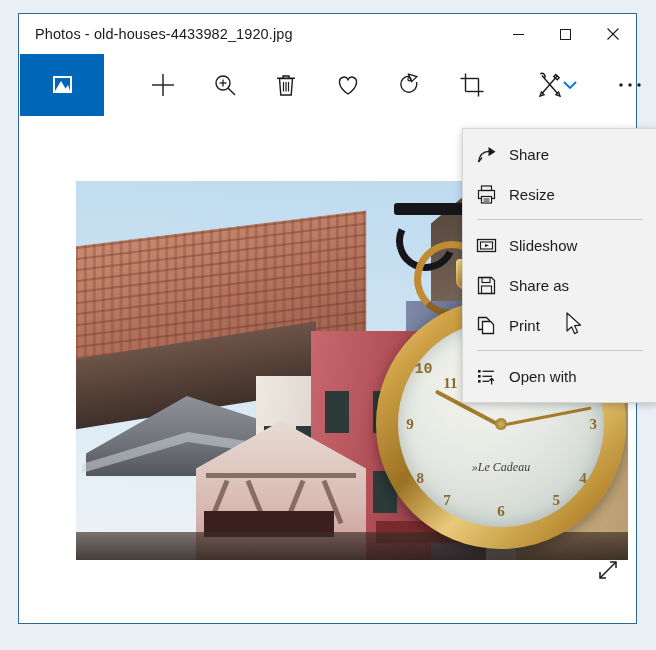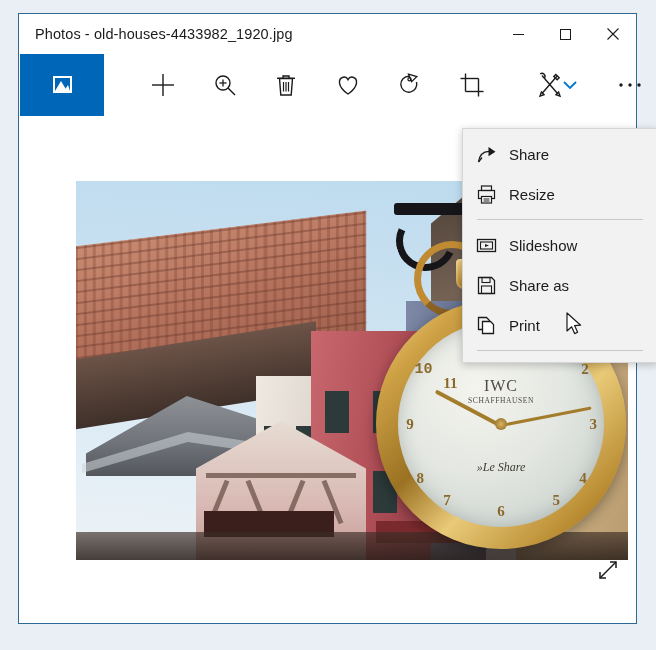--- a/index.html
+++ b/index.html
@@ -434,21 +434,21 @@
               <div class="clock-num" style="left:22%;bottom:18px;">7</div>
               <div class="clock-num" style="left:9%;bottom:40px;">8</div>
               <div class="clock-num" style="left:4%;top:50%;transform:translateY(-50%);">9</div>
               <div class="clock-num" style="left:8%;top:40px;font-family:Liberation Mono, monospace;">10</div>
               <div class="clock-num" style="left:22%;top:18px;margin-top:36px;">11</div>
 
               <div class="clock-brand">
                 <span class="b1">IWC</span>
                 <span class="b2">SCHAFFHAUSEN</span>
               </div>
-              <div class="clock-sub">»Le Share</div>
+              <div class="clock-sub">»Le Cadeau</div>
 
               <div class="hand" style="left:50%;top:50%;width:74px;height:4px;transform:rotate(208deg);"></div>
               <div class="hand" style="left:50%;top:50%;width:92px;height:3px;transform:rotate(-11deg);"></div>
               <div class="clock-center"></div>
             </div>
           </div>
         </div>
       </div>
 
       <div class="expand-icon">
@@ -516,20 +516,35 @@
           <svg width="21" height="21" viewBox="0 0 21 21">
             <path d="M2.5 2.5 h8 l3 3 v9 h-11 z" fill="none" stroke="#1b1b1b" stroke-width="1.3"></path>
             <path d="M6.5 6.5 h8 l3 3 v9 h-11 z" fill="#ffffff" stroke="#1b1b1b" stroke-width="1.3"></path>
           </svg>
         </span>
         <span class="mi-label">Print</span>
       </div>
 
       <div class="menu-divider"></div>
 
+      <div class="menu-item">
+        <span class="mi-icon">
+          <svg width="21" height="21" viewBox="0 0 21 21">
+            <rect x="2" y="4" width="2.6" height="2.6" fill="#1b1b1b"></rect>
+            <rect x="2" y="9" width="2.6" height="2.6" fill="#1b1b1b"></rect>
+            <rect x="2" y="14" width="2.6" height="2.6" fill="#1b1b1b"></rect>
+            <line x1="6.5" y1="5.3" x2="18" y2="5.3" stroke="#1b1b1b" stroke-width="1.3"></line>
+            <line x1="6.5" y1="10.3" x2="16" y2="10.3" stroke="#1b1b1b" stroke-width="1.3"></line>
+            <line x1="6.5" y1="15.3" x2="13" y2="15.3" stroke="#1b1b1b" stroke-width="1.3"></line>
+            <polyline points="15.6,18.5 15.6,12.8" fill="none" stroke="#1b1b1b" stroke-width="1.3"></polyline>
+            <polyline points="13.4,14.8 15.6,12.5 17.8,14.8" fill="none" stroke="#1b1b1b" stroke-width="1.3"></polyline>
+          </svg>
+        </span>
+        <span class="mi-label">Open with</span>
+      </div>
     </div>
 
   </div>
 
   <div class="cursor">
     <svg width="18" height="26" viewBox="0 0 18 26">
       <polygon points="1,1 1,19 5.6,14.8 8.6,21.6 11.6,20.3 8.6,13.6 14.6,13.2" fill="#ffffff" stroke="#1b1b1b" stroke-width="1.2" stroke-linejoin="round"></polygon>
     </svg>
   </div>
 

